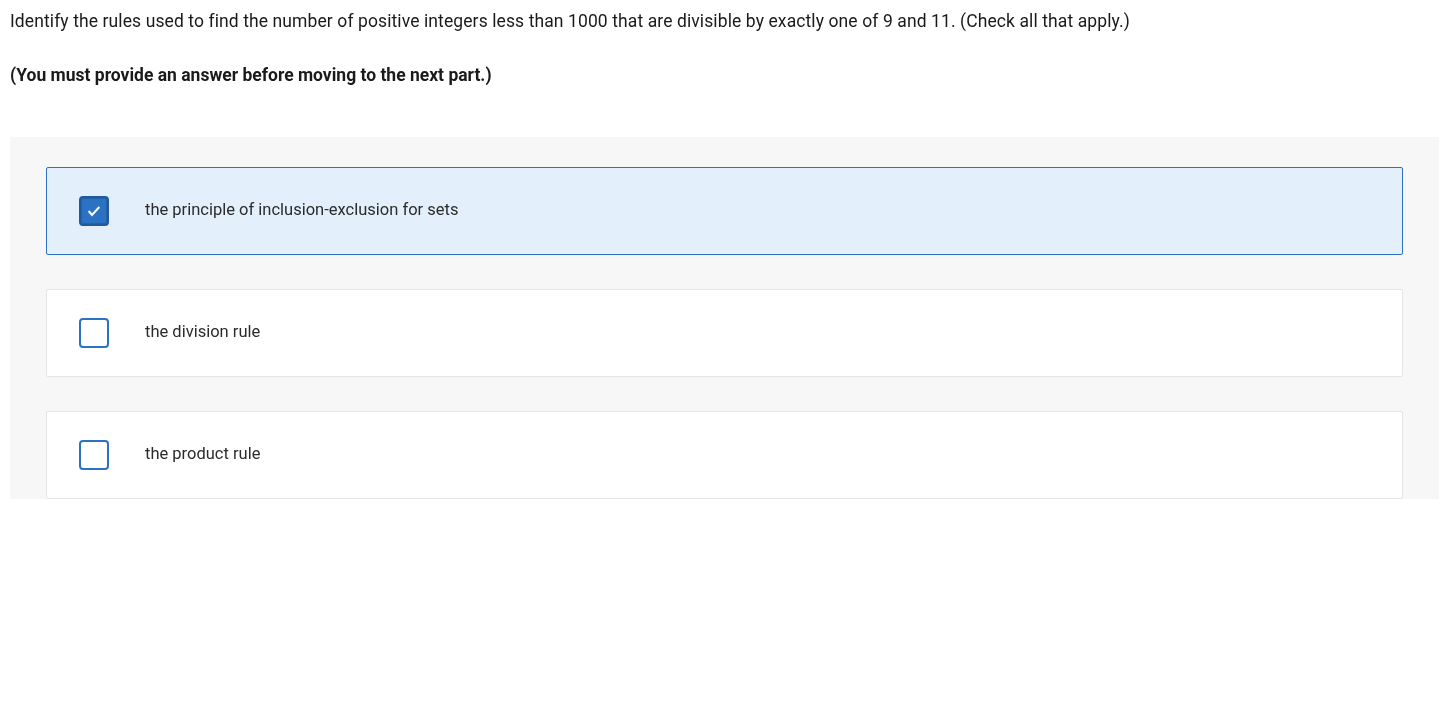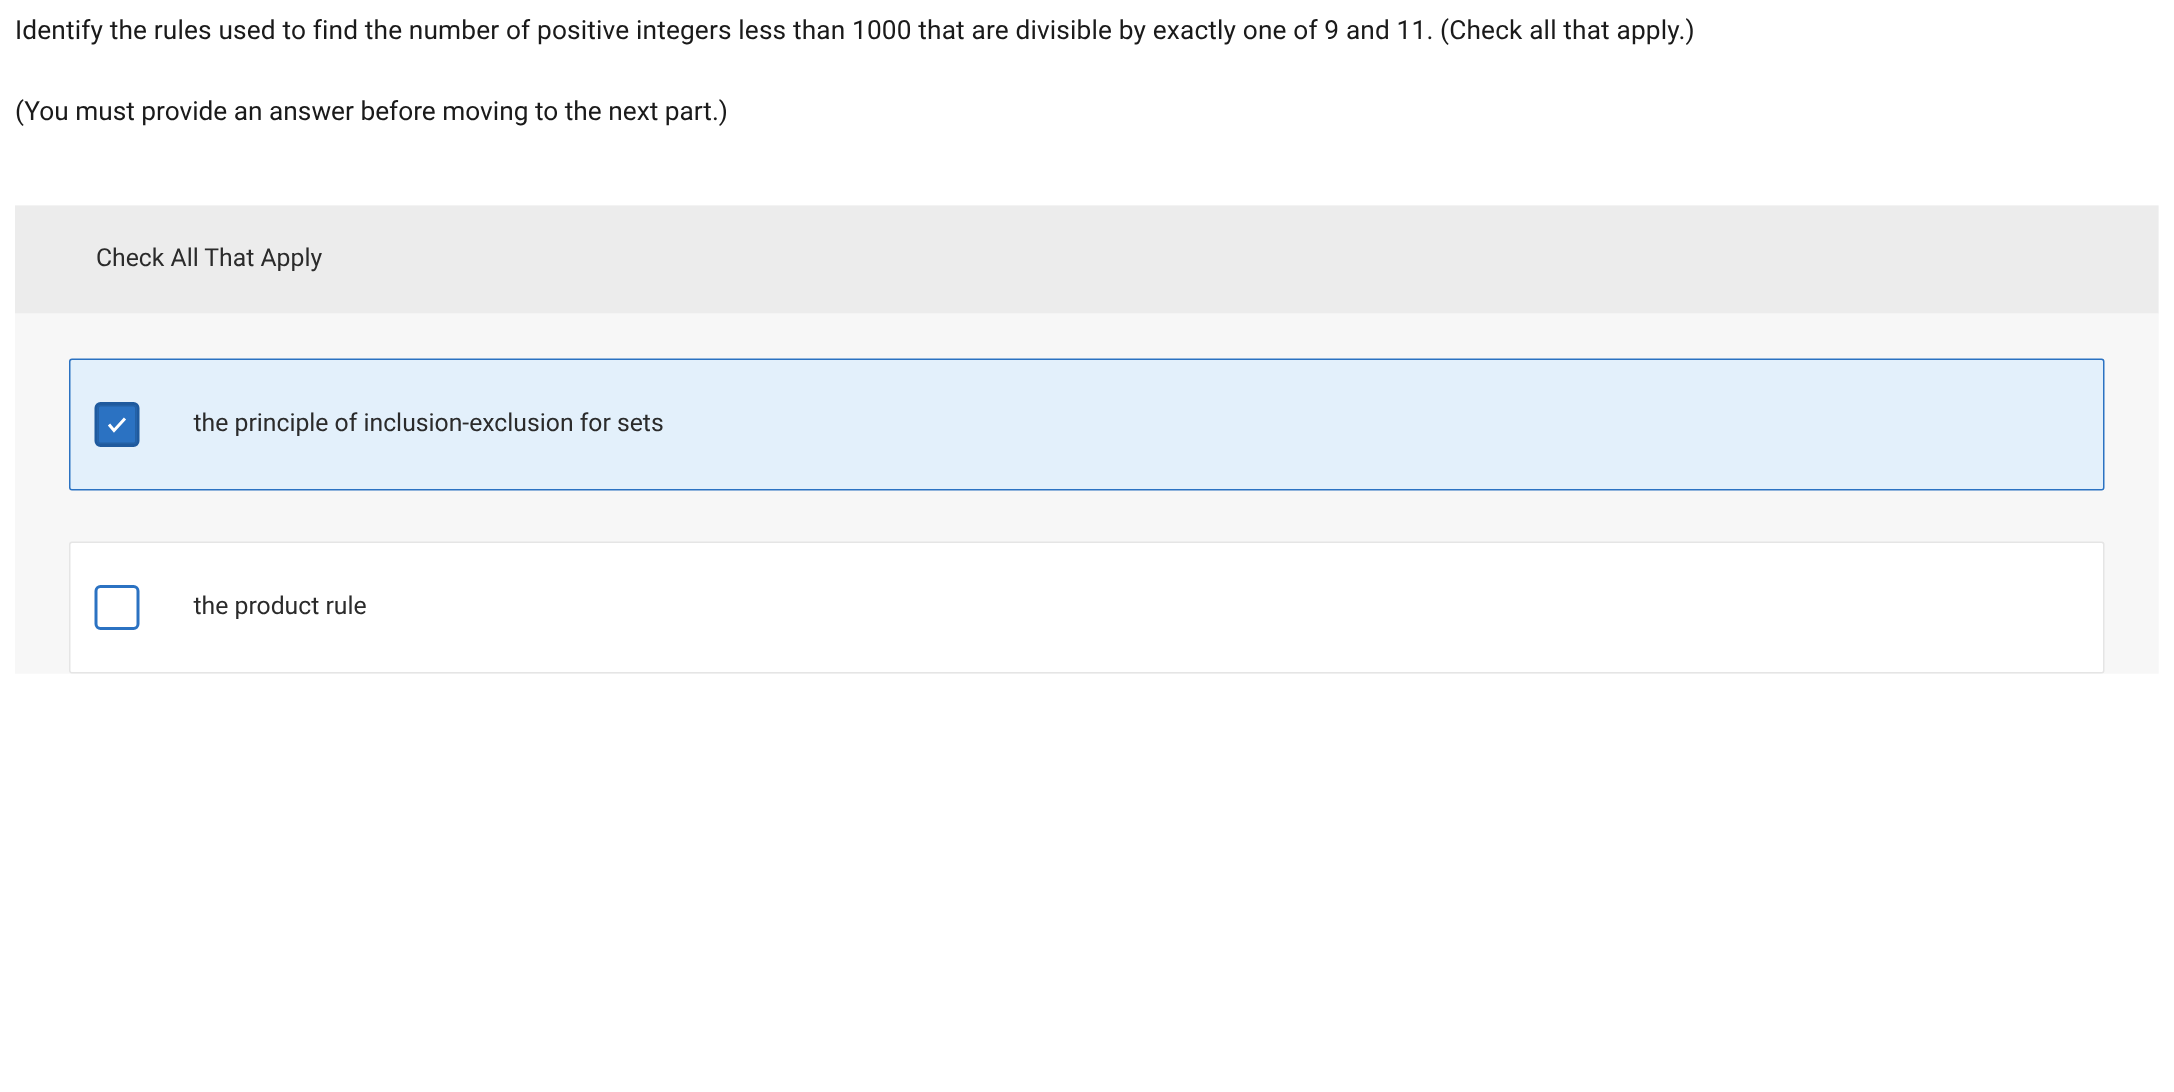--- a/index.html
+++ b/index.html
@@ -18,40 +18,41 @@
   .question-text {
     color: #1a1a1a;
     margin-bottom: 28px;
     font-size: 17.5px;
     letter-spacing: 0.1px;
   }
   .instruction-text {
     color: #1a1a1a;
     margin-bottom: 48px;
     font-size: 17.5px;
+    font-weight: bold;
   }
   .answer-container {
     background: #f5f5f5;
     width: 100%;
   }
   .header-row {
     background: #ececec;
     padding: 24px 54px;
     font-size: 16.5px;
     color: #2b2b2b;
   }
   .options-wrap {
     background: #f7f7f7;
     padding: 30px 36px 0 36px;
   }
   .option-row {
     background: #ffffff;
     border: 1px solid #e5e5e5;
     border-radius: 2px;
-    padding: 28px 16px;
+    padding: 28px 32px;
     margin-bottom: 34px;
     display: flex;
     align-items: center;
     gap: 36px;
   }
   .option-row.checked {
     background: #e3f0fb;
     border: 1px solid #2b72c2;
   }
   .checkbox {
@@ -90,32 +91,37 @@
     margin-bottom: 0;
   }
 </style>
 </head>
 <body>
 
 <p class="question-text">Identify the rules used to find the number of positive integers less than 1000 that are divisible by exactly one of 9 and 11. (Check all that apply.)</p>
 <p class="instruction-text">(You must provide an answer before moving to the next part.)</p>
 
 <div class="answer-container">
-  <div class="header-row">Check All That Apply</div>
   <div class="options-wrap">
 
     <div class="option-row checked">
       <div class="checkbox checked">
         <svg viewBox="0 0 24 24">
             <polyline points="4 12 9 18 20 6"></polyline>
           </svg>
       </div>
       <span class="option-label">the principle of inclusion-exclusion for sets</span>
     </div>
 
+    <div class="option-row">
+      <div class="checkbox">
+        
+      </div>
+      <span class="option-label">the division rule</span>
+    </div>
 
     <div class="option-row">
       <div class="checkbox">
         
       </div>
       <span class="option-label">the product rule</span>
     </div>
 
 
   </div>

